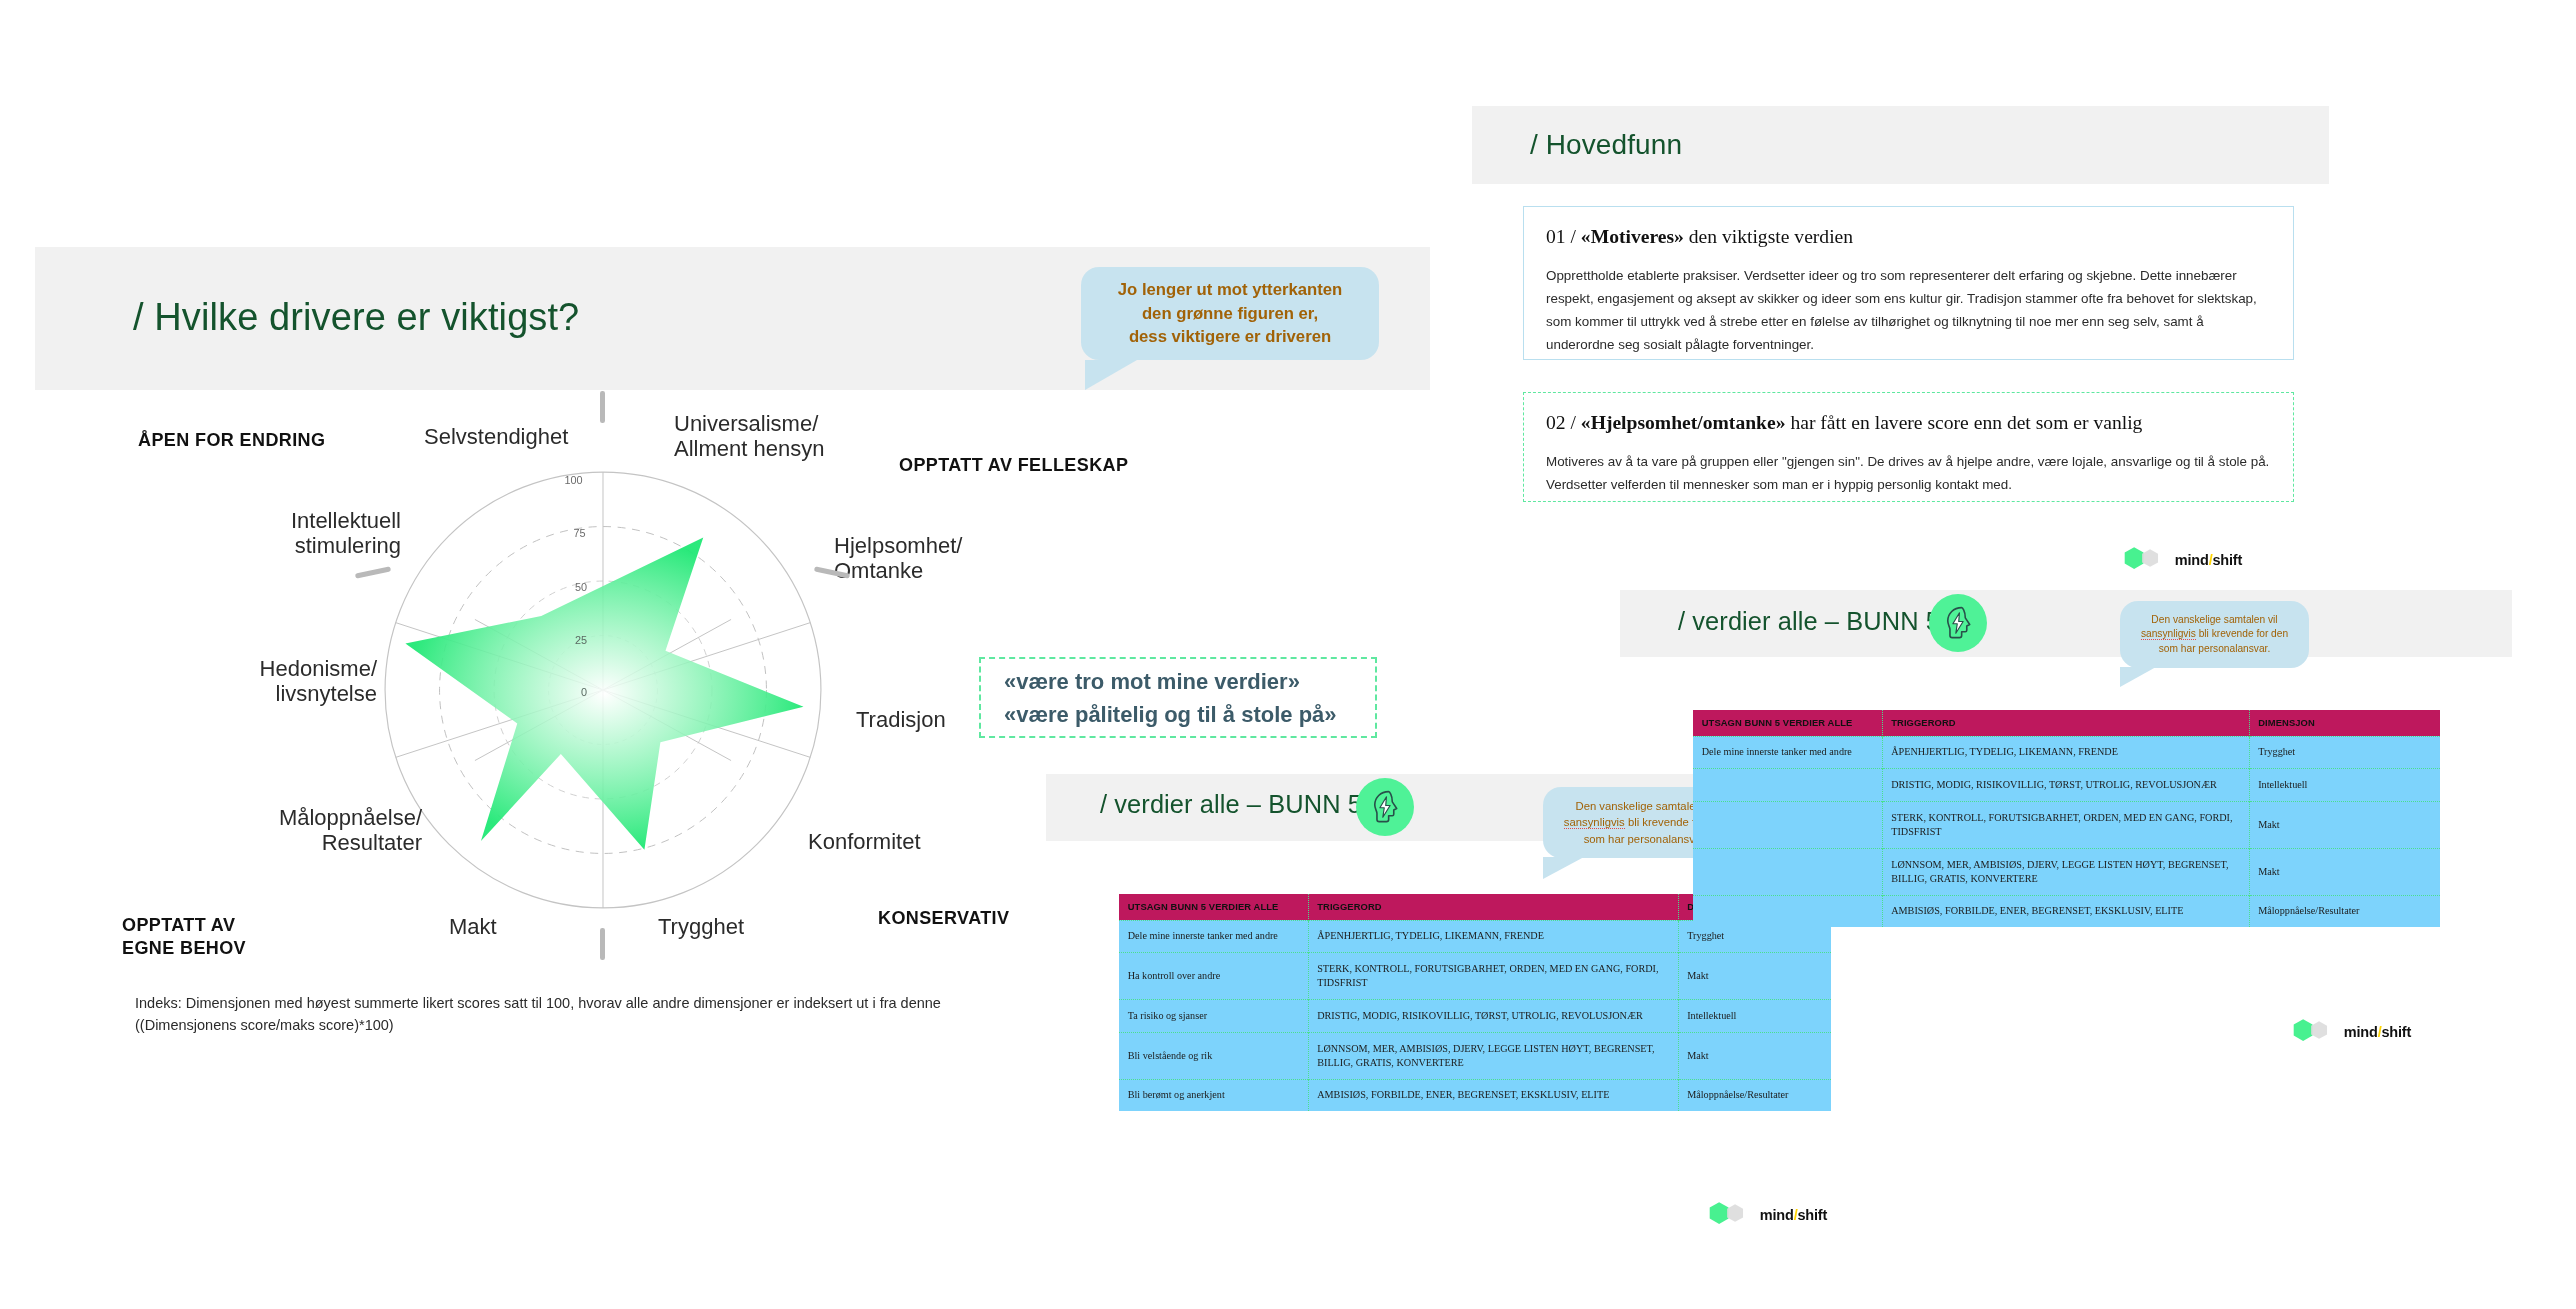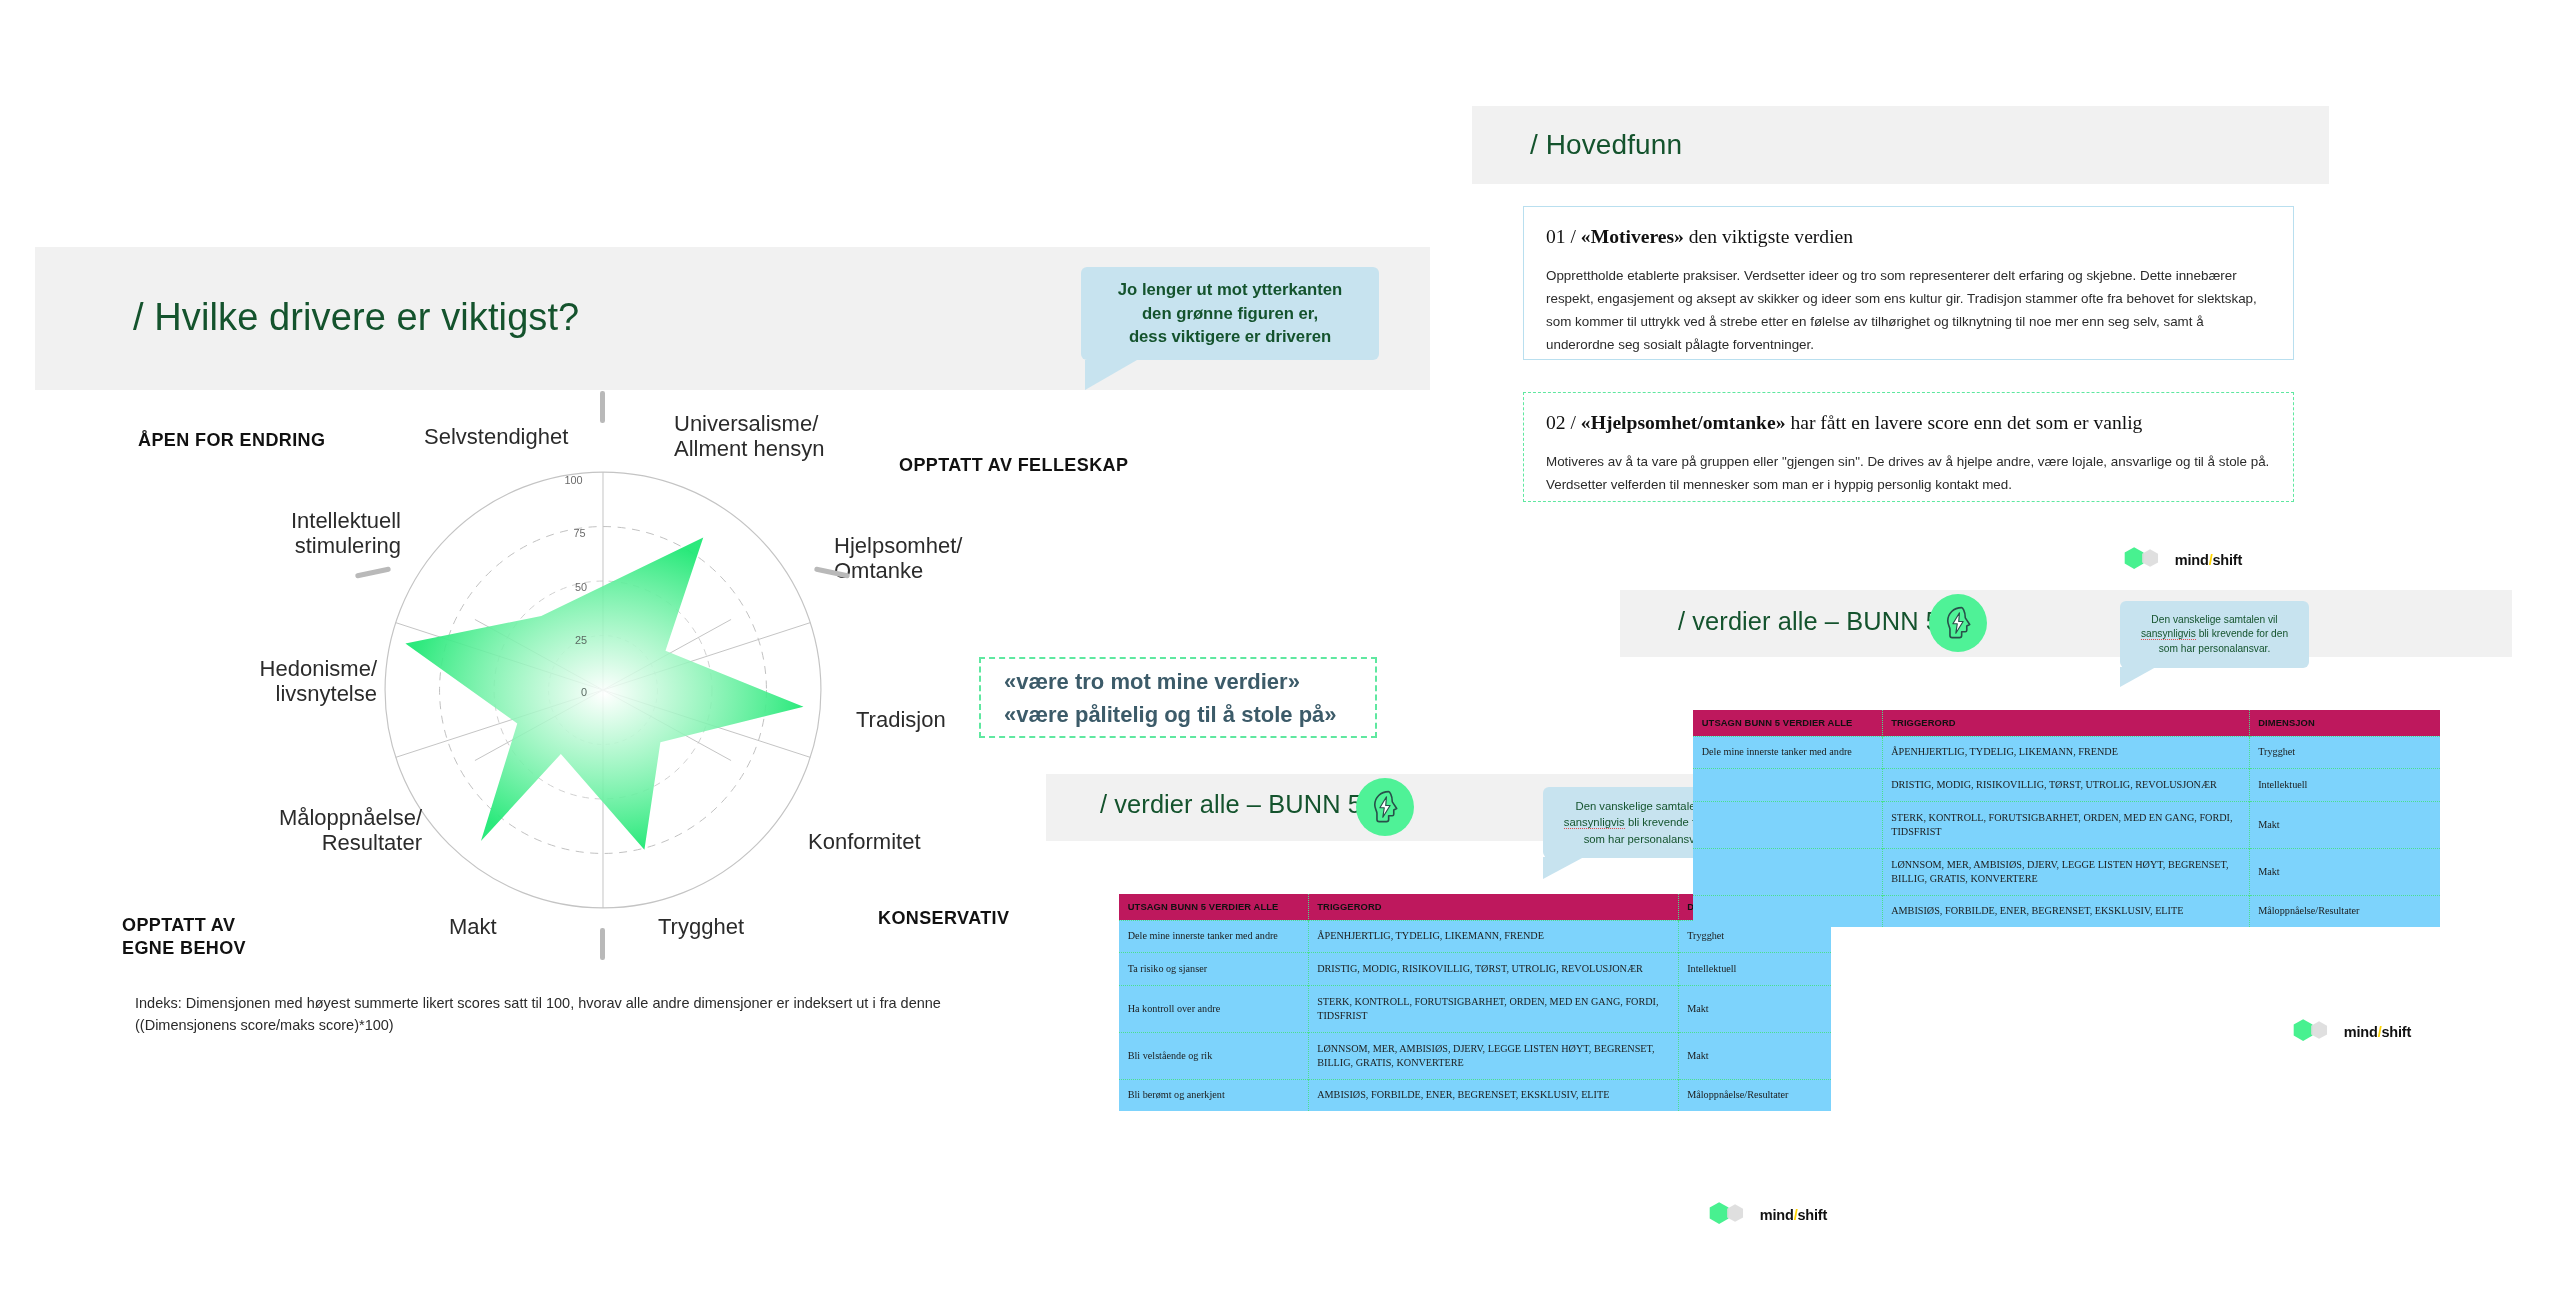--- a/index.html
+++ b/index.html
@@ -26,21 +26,21 @@
   }
   .quad-label{
     position:absolute;font-size:18px;font-weight:bold;color:#111;
     letter-spacing:0.4px;line-height:1.25;white-space:pre-line;
     font-family:"Liberation Sans", sans-serif;
   }
   .tickmark{position:absolute;background:#b9b9b9;border-radius:2.2px;}
 
   
   .bubble{
-    background:#c7e3ef;border-radius:6px;color:#14532d;
+    background:#c7e3ef;border-radius:18px;color:#a16207;
     display:flex;justify-content:center;text-align:center;
     line-height:1.42;
   }
 
   
   .dashed-quote{
     border:2.2px dashed #5fe8a0;background:#fff;display:flex;align-items:center;
     padding-left:23px;box-sizing:border-box;
   }
   .dashed-quote span{font-size:22px;font-weight:bold;color:#3c5b69;line-height:1.5;}
@@ -217,28 +217,28 @@
       <th>DIMENSJON</th>
     </tr>
   </thead>
   <tbody>
     <tr>
       <td>Dele mine innerste tanker med andre</td>
       <td>ÅPENHJERTLIG, TYDELIG, LIKEMANN, FRENDE</td>
       <td>Trygghet</td>
     </tr>
     <tr>
+      <td>Ha kontroll over andre</td>
+      <td>STERK, KONTROLL, FORUTSIGBARHET, ORDEN, MED EN GANG, FORDI, TIDSFRIST</td>
+      <td>Makt</td>
+    </tr>
+    <tr>
       <td>Ta risiko og sjanser</td>
       <td>DRISTIG, MODIG, RISIKOVILLIG, TØRST, UTROLIG, REVOLUSJONÆR</td>
       <td>Intellektuell</td>
-    </tr>
-    <tr>
-      <td>Ha kontroll over andre</td>
-      <td>STERK, KONTROLL, FORUTSIGBARHET, ORDEN, MED EN GANG, FORDI, TIDSFRIST</td>
-      <td>Makt</td>
     </tr>
     <tr>
       <td>Bli velstående og rik</td>
       <td>LØNNSOM, MER, AMBISIØS, DJERV, LEGGE LISTEN HØYT, BEGRENSET, BILLIG, GRATIS, KONVERTERE</td>
       <td>Makt</td>
     </tr>
     <tr>
       <td>Bli berømt og anerkjent</td>
       <td>AMBISIØS, FORBILDE, ENER, BEGRENSET, EKSKLUSIV, ELITE</td>
       <td>Måloppnåelse/Resultater</td>

